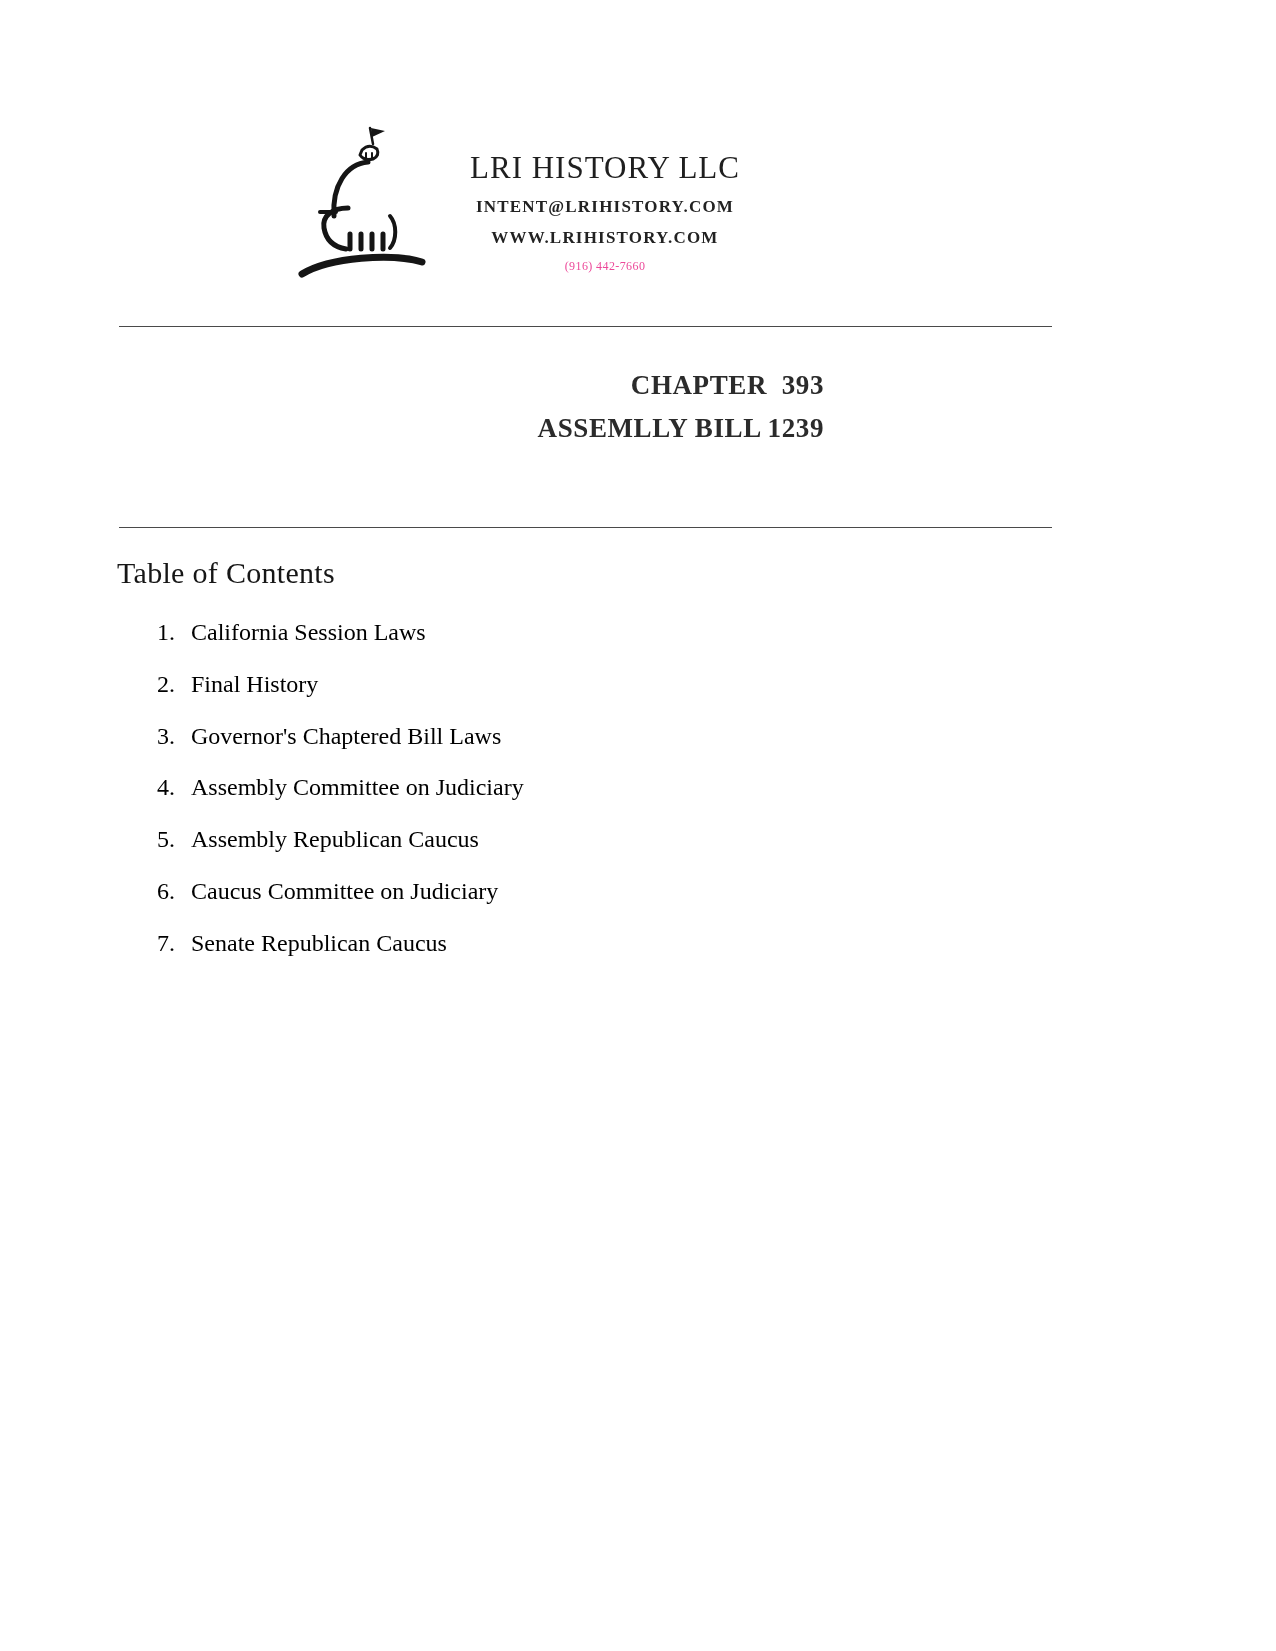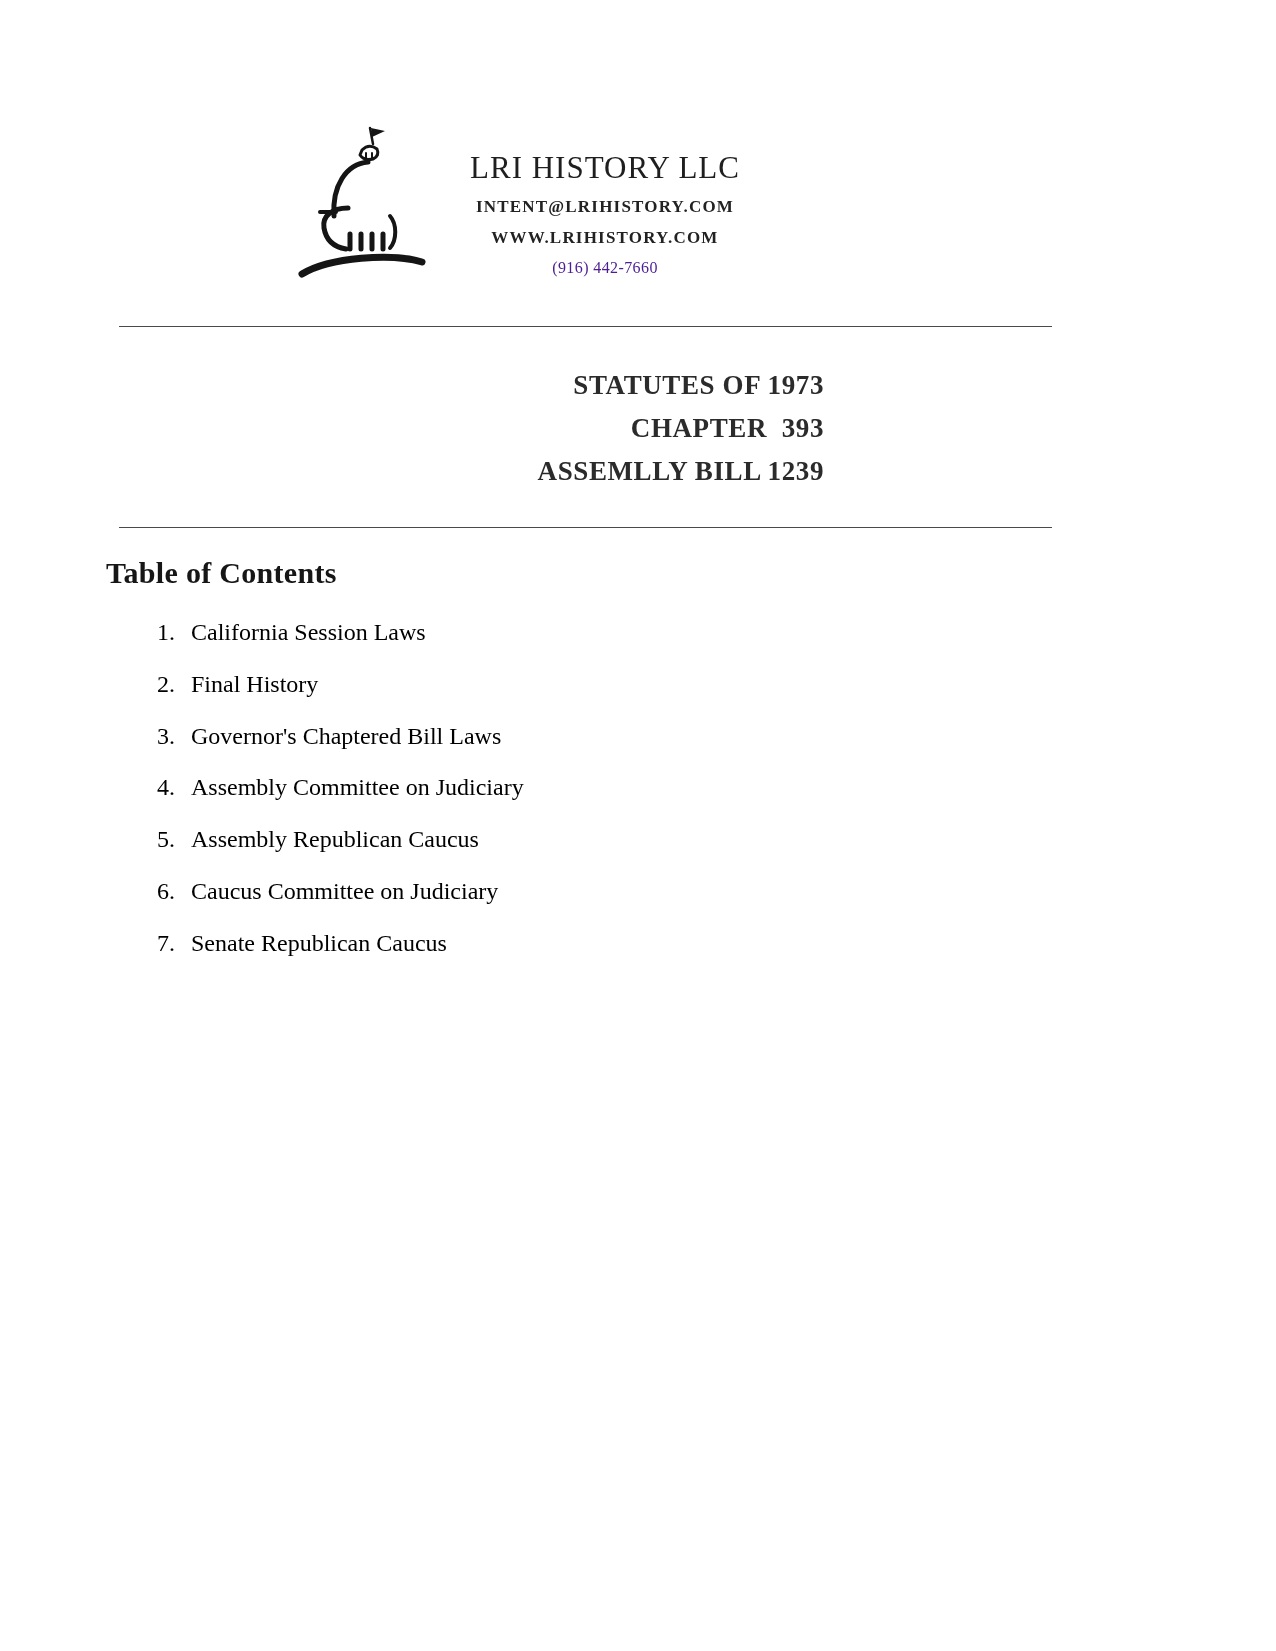--- a/index.html
+++ b/index.html
@@ -39,23 +39,23 @@
   }
   .email, .website {
     font-size: 17px;
     letter-spacing: 1.2px;
     color: #222222;
     margin-bottom: 11px;
     white-space: pre-wrap;
     font-weight: bold;
   }
   .phone {
-    font-size: 16px;
+    font-size: 12px;
     letter-spacing: 0.4px;
-    color: #4c1d95;
+    color: #ec4899;
     white-space: pre-wrap;
   }
   .rule {
     position: absolute;
     left: 119px;
     width: 933px;
     height: 1px;
     background: #4a4a4a;
   }
   .rule-top { top: 326px; }
@@ -69,25 +69,25 @@
   .title-line {
     font-weight: bold;
     font-size: 27px;
     line-height: 43px;
     letter-spacing: 0.6px;
     color: #2b2b2b;
     white-space: pre-wrap;
   }
   .toc-heading {
     position: absolute;
-    left: 106px;
+    left: 117px;
     top: 556px;
     margin: 0;
     font-size: 30px;
-    font-weight: bold;
+    font-weight: normal;
     letter-spacing: 0.3px;
     color: #161616;
     white-space: pre-wrap;
   }
   .toc-list {
     position: absolute;
     left: 117px;
     top: 618px;
     margin: 0;
     padding-left: 64px;
@@ -125,21 +125,20 @@
   <div class="letterhead">
     <div class="company">LRI HISTORY LLC</div>
     <div class="email">INTENT@LRIHISTORY.COM</div>
     <div class="website">WWW.LRIHISTORY.COM</div>
     <div class="phone">(916) 442-7660</div>
   </div>
 
   <div class="rule rule-top"></div>
 
   <div class="title-block">
-    <div class="title-line">STATUTES OF 1973</div>
     <div class="title-line">CHAPTER  393</div>
     <div class="title-line">ASSEMLLY BILL 1239</div>
   </div>
 
   <div class="rule rule-bottom"></div>
 
   <h1 class="toc-heading">Table of Contents</h1>
 
   <ol class="toc-list">
     <li>California Session Laws</li>

